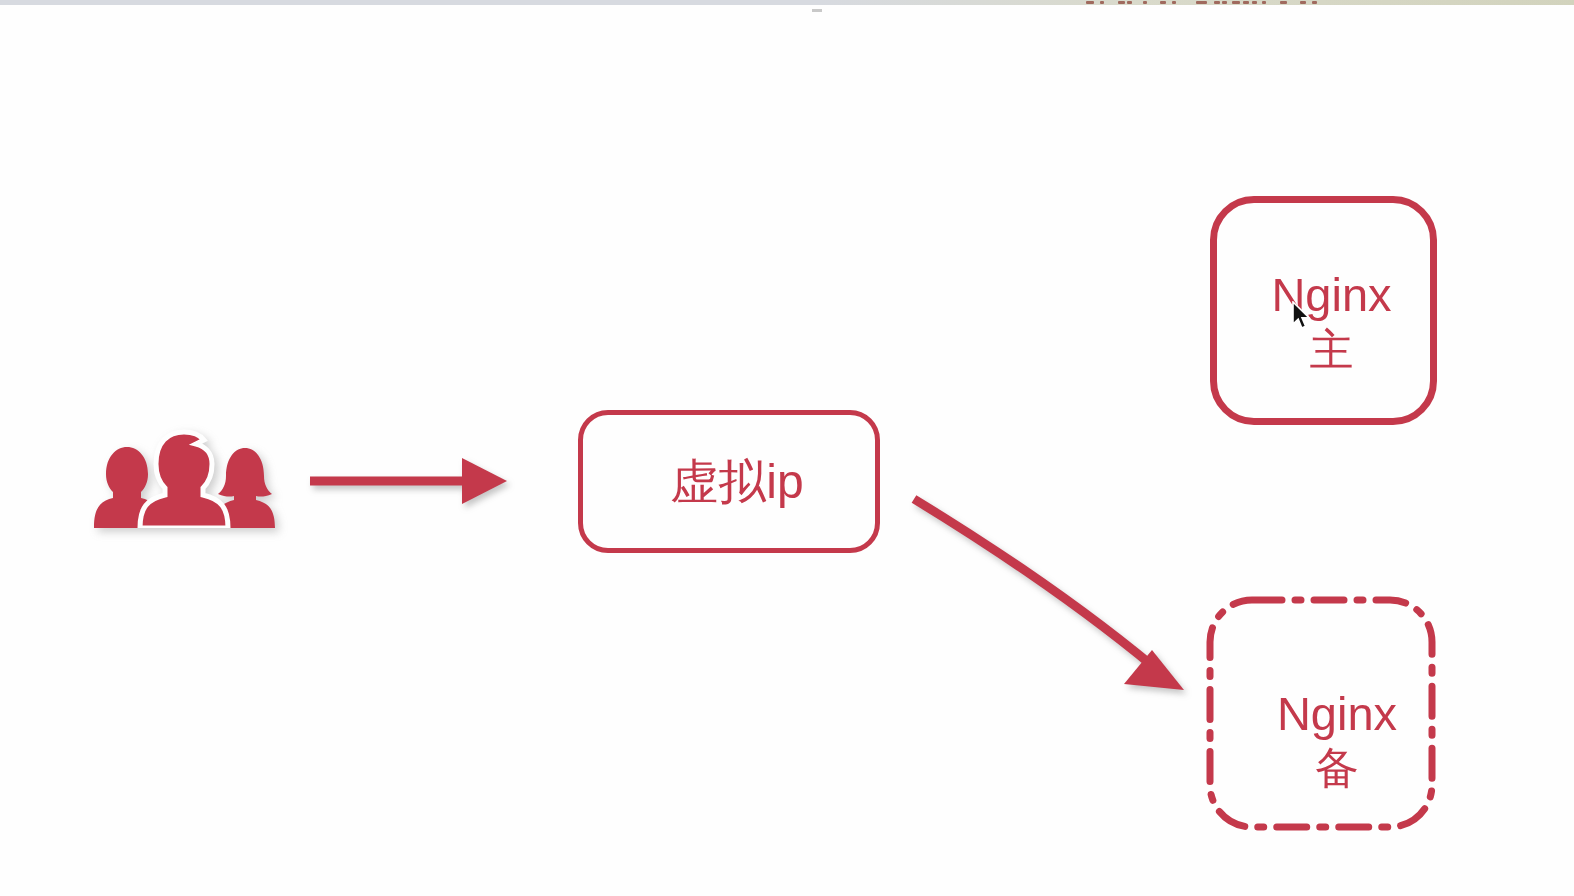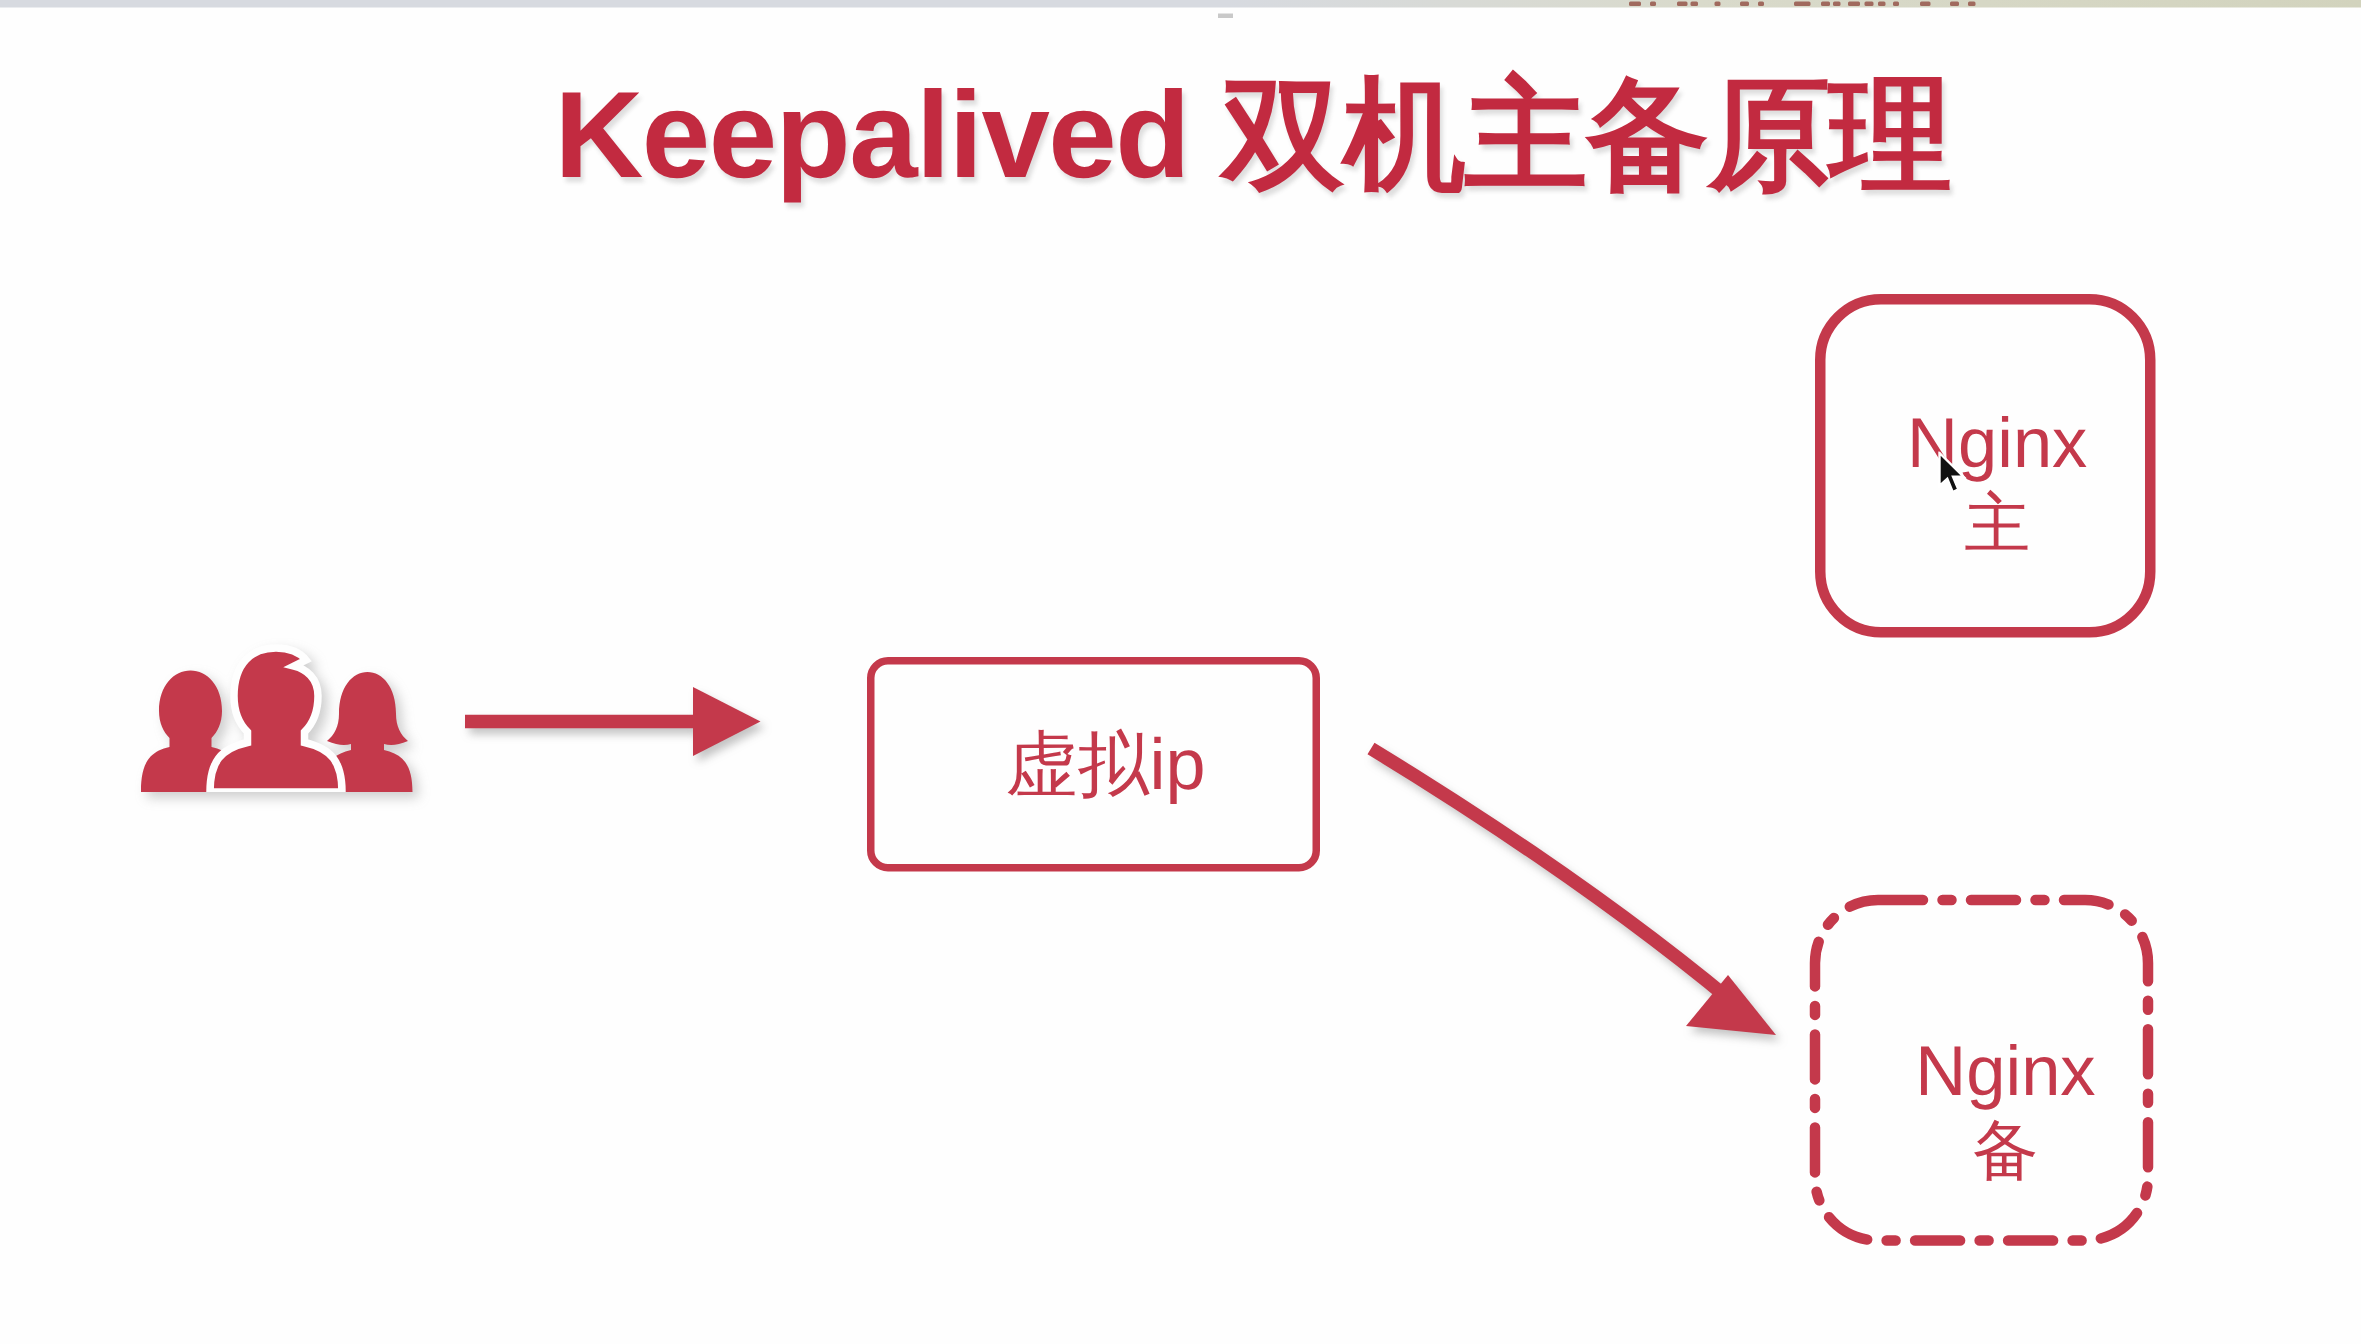--- a/index.html
+++ b/index.html
@@ -32,24 +32,23 @@
   .node{
     position:absolute;
     display:flex;flex-direction:column;align-items:center;justify-content:center;
     color:#c4394b;text-align:center;padding-left:16px;
   }
   .node .ln1{font-size:47px;line-height:1.1;}
   .node .ln2{font-size:44px;line-height:1.3;}
 
   .vip-box{
     left:578px;top:410px;width:302px;height:143px;
-    border:5px solid #c4394b;border-radius:14px;
+    border:5px solid #c4394b;border-radius:30px;
     box-sizing:border-box;
     font-size:48px;
-    margin-top:28px;
   }
   .master-box{
     left:1210px;top:196px;width:227px;height:229px;
     border:7px solid #c4394b;border-radius:44px;
     box-sizing:border-box;
     padding-top:26px;
   }
   .backup-box{
     left:1205px;top:592px;width:232px;height:240px;
     padding-top:30px;
@@ -83,21 +82,20 @@
       <div class="frag" style="left: 1232px; width: 8px;"></div>
       <div class="frag" style="left: 1243px; width: 6px;"></div>
       <div class="frag" style="left: 1252px; width: 5px;"></div>
       <div class="frag" style="left: 1262px; width: 4px;"></div>
       <div class="frag" style="left: 1280px; width: 7px;"></div>
       <div class="frag" style="left: 1300px; width: 6px;"></div>
       <div class="frag" style="left: 1312px; width: 5px;"></div>
     </div>
   <div class="stray-dash"></div>
 
-  <div class="title">Keepalived 双机主备原理</div>
 
   <svg class="users-icon" width="200" height="104" viewBox="0 0 200 104">
     <g fill="#c4394b">
 
       <path d="M22,50 C22,33 32,23 43,23 C54,23 64,33 64,50 C64,58 61,64 57,68 L57,74 C70,77 76,84 76,104 L10,104 C10,84 16,77 29,74 L29,68 C25,64 22,58 22,50 Z"></path>
 
       <path d="M142,52 C142,34 151,24 161,24 C171,24 180,34 180,52 C180,60 183,66 188,70 C181,73 176,73 172,72 L172,76 C185,79 191,86 191,104 L131,104 C131,86 137,79 150,76 L150,72 C146,73 141,73 134,70 C139,66 142,60 142,52 Z"></path>
 
       <path stroke="#fefefe" stroke-width="5" d="M72,40 C72,18 84,8 100,8 C110,8 116,11 120,16 L112,20 C120,22 128,28 128,40 C128,51 124,59 119,64 L119,71 C137,75 144,84 144,104 L56,104 C56,84 63,75 81,71 L81,64 C76,59 72,51 72,40 Z"></path>
     </g>

